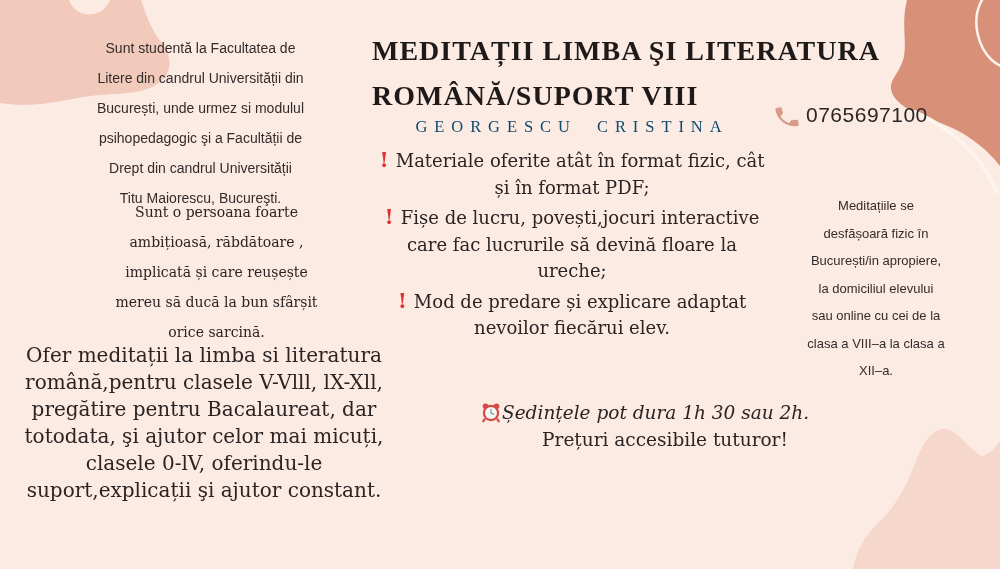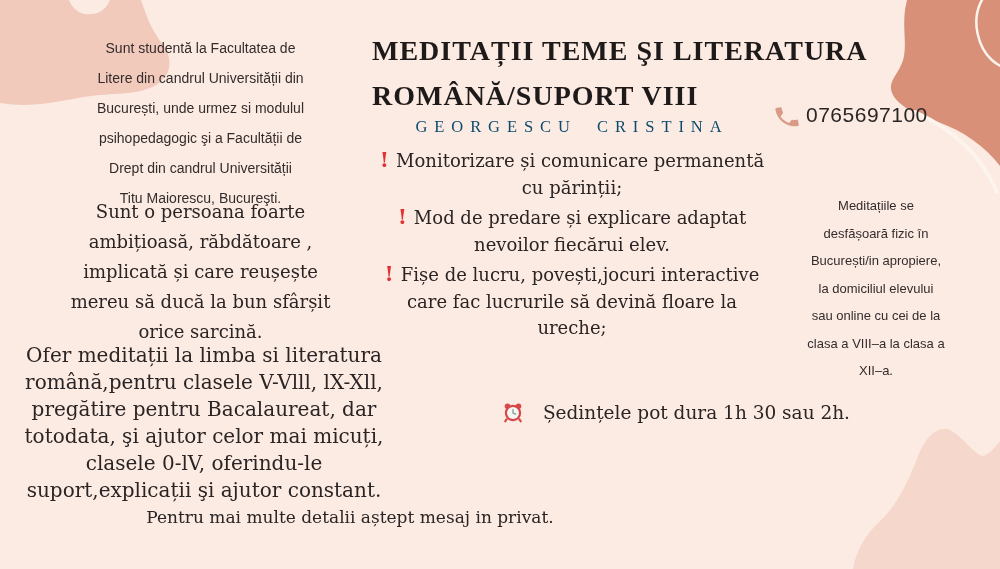--- a/index.html
+++ b/index.html
@@ -16,23 +16,23 @@
   .abs{position:absolute;}
 
   
   .p-sans{
     left:28px;top:33px;width:345px;
     font-family:Liberation Sans, sans-serif;
     font-size:14px;line-height:30px;
     text-align:center;color:#332c2c;
   }
   .p-serif1{
-    left:28px;top:197px;width:345px;
+    left:44px;top:197px;width:345px;
     font-family:"DejaVu Serif",serif;
-    font-size:18px;line-height:30px;
+    font-size:14px;line-height:30px;
     text-align:center;color:#2b2424;
   }
   .p-serif2{
     left:15px;top:342px;width:378px;
     font-family:"DejaVu Serif",serif;
     font-size:20px;line-height:27px;
     text-align:center;color:#2b2424;
   }
   .footer-note{
     left:130px;top:507px;width:440px;
@@ -83,21 +83,21 @@
     text-align:center;color:#332c2c;
   }
 
   
   .schedule{
     left:480px;top:399px;width:370px;
     font-family:"DejaVu Serif",serif;
     font-size:18.5px;line-height:27px;
     text-align:center;color:#2b2424;
   }
-  .schedule-line1{display:flex;align-items:center;justify-content:flex-end;gap:19px;}
+  .schedule-line1{display:flex;align-items:center;justify-content:flex-start;gap:0;font-style:italic;}
 </style>
 </head>
 <body>
 
 <div class="canvas">
 
   <svg class="bg" viewBox="0 0 1000 569" aria-hidden="true">
     <path d="M0 103 C30 108 55 102 78 98 C110 92 130 96 150 88 C172 79 174 60 163 45 C150 28 146 14 141 0 L110 0 C107 7 102 13 92 14 C80 16 72 8 69 0 L0 0 Z" fill="#f1cabc"></path>
     <path d="M1000 0 L907 0 C901 22 907 40 904 56 C901 72 890 78 891 89 C893 103 912 113 938 122 C963 131 985 146 1000 166 Z" fill="#d89079"></path>
     <path fill="none" stroke="#fdf4ee" stroke-width="4" stroke-linecap="round" d="M915 112 C950 128 980 152 997 192"></path>
@@ -118,46 +118,45 @@
 mereu să ducă la bun sfârșit
 orice sarcină.</div>
 
   <div class="abs p-serif2 pre">Ofer meditații la limba si literatura
 română,pentru clasele V-Vlll, lX-Xll,
 pregătire pentru Bacalaureat, dar
 totodata, şi ajutor celor mai micuți,
 clasele 0-lV, oferindu-le
 suport,explicații şi ajutor constant.</div>
 
-  <div class="abs footer-note">Pentru mai multe detalii aștept mesaj in privat.</div>
 
   <div class="abs title">
-    <div>MEDITAȚII TEME ŞI LITERATURA</div>
+    <div>MEDITAȚII LIMBA ŞI LITERATURA</div>
     <div>ROMÂNĂ/SUPORT VIII</div>
   </div>
 
   <div class="abs subtitle">GEORGESCU CRISTINA</div>
 
   <div class="abs phone-group">
     <span style="display:inline-flex;">
       <svg width="28" height="28" viewBox="0 0 24 24" style="transform:rotate(-8deg);">
         <path fill="#d99b87" d="M6.62 10.79c1.44 2.83 3.76 5.14 6.59 6.59l2.2-2.2c.27-.27.67-.36 1.02-.24 1.12.37 2.33.57 3.57.57.55 0 1 .45 1 1V20c0 .55-.45 1-1 1-9.39 0-17-7.61-17-17 0-.55.45-1 1-1h3.5c.55 0 1 .45 1 1 0 1.25.2 2.45.57 3.57.11.35.03.74-.25 1.02l-2.2 2.2z"></path>
       </svg>
     </span>
     <span class="phone-number">0765697100</span>
   </div>
 
   <div class="abs bullets">
-    <div class="bullet-item pre"><span class="bullet-marker">!</span><span>Monitorizare și comunicare permanentă
-cu părinții;</span></div>
-    <div class="bullet-item pre"><span class="bullet-marker">!</span><span>Mod de predare și explicare adaptat
-nevoilor fiecărui elev.</span></div>
+    <div class="bullet-item pre"><span class="bullet-marker">!</span><span>Materiale oferite atât în format fizic, cât
+și în format PDF;</span></div>
     <div class="bullet-item pre"><span class="bullet-marker">!</span><span>Fișe de lucru, povești,jocuri interactive
 care fac lucrurile să devină floare la
 ureche;</span></div>
+    <div class="bullet-item pre"><span class="bullet-marker">!</span><span>Mod de predare și explicare adaptat
+nevoilor fiecărui elev.</span></div>
   </div>
 
   <div class="abs right-col pre">Meditațiile se
 desfășoară fizic în
 București/in apropiere,
 la domiciliul elevului
 sau online cu cei de la
 clasa a VIII–a la clasa a
 XII–a.</div>
 
@@ -171,15 +170,16 @@
             <rect x="3" y="16" width="2.2" height="4.5" rx="1" transform="rotate(35 4 18)"></rect>
             <rect x="16.8" y="16" width="2.2" height="4.5" rx="1" transform="rotate(-35 18 18)"></rect>
             <circle cx="11" cy="11" r="8.2"></circle>
           </g>
           <circle cx="11" cy="11" r="6" fill="#f4f7f3"></circle>
           <path d="M11 7.5 V11 L13.6 12.2" fill="none" stroke="#8a9a96" stroke-width="1.3" stroke-linecap="round"></path>
         </svg>
       </span>
       <span>Ședințele pot dura 1h 30 sau 2h.</span>
     </div>
+    <div>Prețuri accesibile tuturor!</div>
   </div>
 
 </div>
 
 </body></html>

